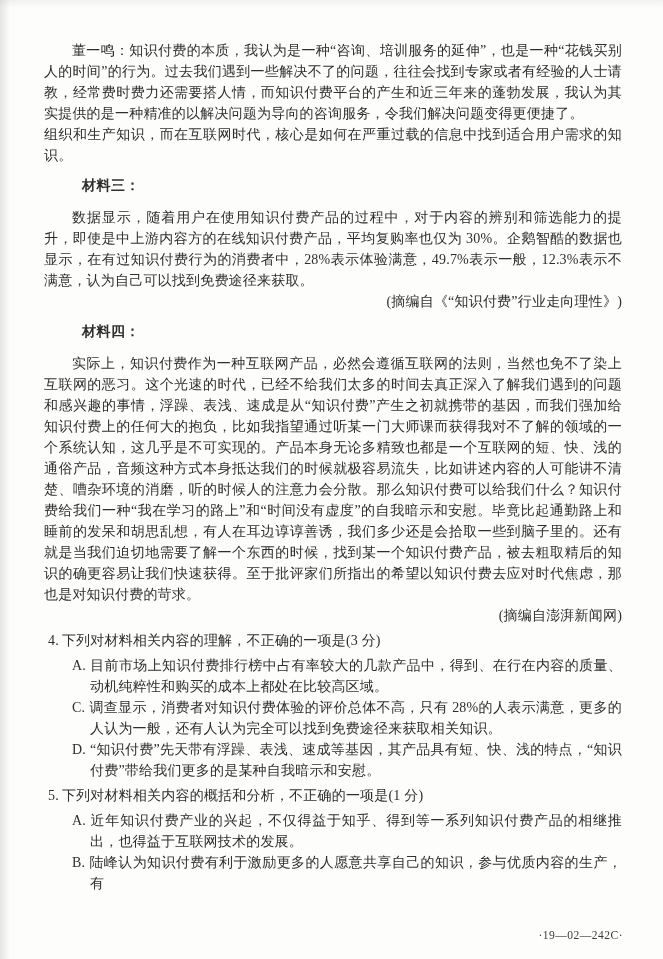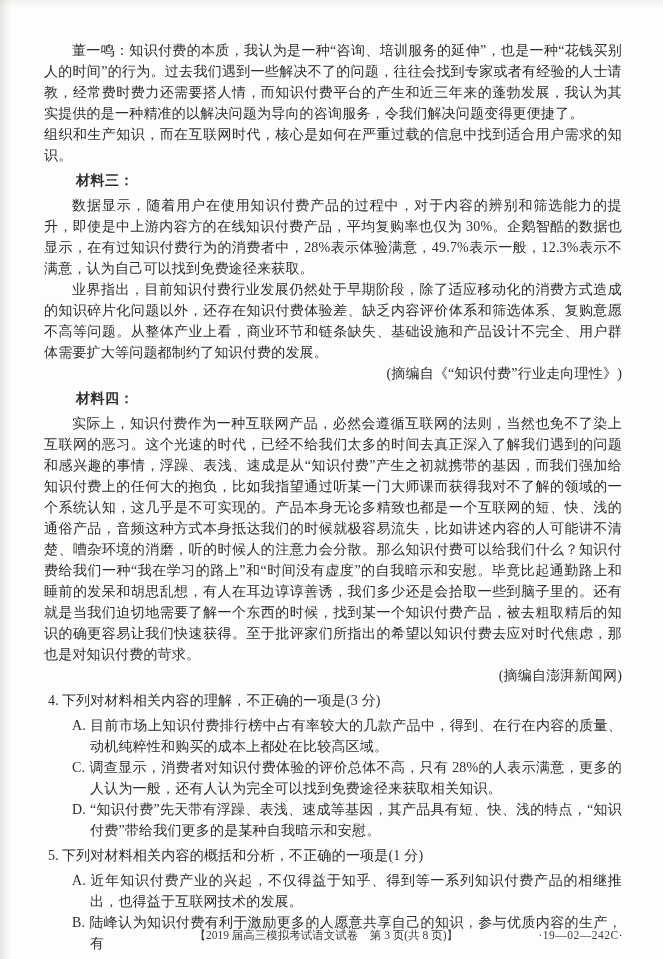--- a/index.html
+++ b/index.html
@@ -47,22 +47,22 @@
   .para.noindent {
     text-indent: 0;
   }
   .attribution {
     text-align: right;
     margin: 0;
   }
   .heading {
     font-weight: bold;
     text-indent: 2em;
-    margin: 4px;
-    font-family: Liberation Serif, serif;
+    margin: 10px;
+    font-family: Liberation Mono, monospace;
     letter-spacing: 0.5px;
   }
   .q-stem {
     margin: 4px;
     text-align: justify;
   }
   .q-num {
     margin-right: 3px;
   }
   .option {
@@ -103,21 +103,20 @@
 <div class="scan-edge-left"></div>
 <div class="scan-edge-top"></div>
 
 <div class="content">
 
   <p class="para">董一鸣：知识付费的本质，我认为是一种“咨询、培训服务的延伸”，也是一种“花钱买别人的时间”的行为。过去我们遇到一些解决不了的问题，往往会找到专家或者有经验的人士请教，经常费时费力还需要搭人情，而知识付费平台的产生和近三年来的蓬勃发展，我认为其实提供的是一种精准的以解决问题为导向的咨询服务，令我们解决问题变得更便捷了。</p>
   <p class="para noindent">组织和生产知识，而在互联网时代，核心是如何在严重过载的信息中找到适合用户需求的知识。</p>
 
   <p class="heading">材料三：</p>
   <p class="para">数据显示，随着用户在使用知识付费产品的过程中，对于内容的辨别和筛选能力的提升，即使是中上游内容方的在线知识付费产品，平均复购率也仅为 30%。企鹅智酷的数据也显示，在有过知识付费行为的消费者中，28%表示体验满意，49.7%表示一般，12.3%表示不满意，认为自己可以找到免费途径来获取。</p>
-  <p class="para">业界指出，目前知识付费行业发展仍然处于早期阶段，除了适应移动化的消费方式造成的知识碎片化问题以外，还存在知识付费体验差、缺乏内容评价体系和筛选体系、复购意愿不高等问题。从整体产业上看，商业环节和链条缺失、基础设施和产品设计不完全、用户群体需要扩大等问题都制约了知识付费的发展。</p>
   <p class="attribution">(摘编自《“知识付费”行业走向理性》)</p>
 
   <p class="heading">材料四：</p>
   <p class="para">实际上，知识付费作为一种互联网产品，必然会遵循互联网的法则，当然也免不了染上互联网的恶习。这个光速的时代，已经不给我们太多的时间去真正深入了解我们遇到的问题和感兴趣的事情，浮躁、表浅、速成是从“知识付费”产生之初就携带的基因，而我们强加给知识付费上的任何大的抱负，比如我指望通过听某一门大师课而获得我对不了解的领域的一个系统认知，这几乎是不可实现的。产品本身无论多精致也都是一个互联网的短、快、浅的通俗产品，音频这种方式本身抵达我们的时候就极容易流失，比如讲述内容的人可能讲不清楚、嘈杂环境的消磨，听的时候人的注意力会分散。那么知识付费可以给我们什么？知识付费给我们一种“我在学习的路上”和“时间没有虚度”的自我暗示和安慰。毕竟比起通勤路上和睡前的发呆和胡思乱想，有人在耳边谆谆善诱，我们多少还是会拾取一些到脑子里的。还有就是当我们迫切地需要了解一个东西的时候，找到某一个知识付费产品，被去粗取精后的知识的确更容易让我们快速获得。至于批评家们所指出的希望以知识付费去应对时代焦虑，那也是对知识付费的苛求。</p>
   <p class="attribution">(摘编自澎湃新闻网)</p>
 
   <div>
     <p class="q-stem"><span class="q-num">4.</span><span>下列对材料相关内容的理解，不正确的一项是(3 分)</span></p>
     <p class="option"><span class="opt-label">A.</span><span>目前市场上知识付费排行榜中占有率较大的几款产品中，得到、在行在内容的质量、动机纯粹性和购买的成本上都处在比较高区域。</span></p>
     <p class="option"><span class="opt-label">C.</span><span>调查显示，消费者对知识付费体验的评价总体不高，只有 28%的人表示满意，更多的人认为一般，还有人认为完全可以找到免费途径来获取相关知识。</span></p>
@@ -126,15 +125,14 @@
 
   <div>
     <p class="q-stem"><span class="q-num">5.</span><span>下列对材料相关内容的概括和分析，不正确的一项是(1 分)</span></p>
     <p class="option"><span class="opt-label">A.</span><span>近年知识付费产业的兴起，不仅得益于知乎、得到等一系列知识付费产品的相继推出，也得益于互联网技术的发展。</span></p>
     <p class="option"><span class="opt-label">B.</span><span>陆峰认为知识付费有利于激励更多的人愿意共享自己的知识，参与优质内容的生产，有</span></p>
   </div>
 
 </div>
 
 <div class="footer">
-  <span class="footer-center">【2019 届高三模拟考试语文试卷　第 3 页(共 8 页)】</span>
   <span class="footer-right">·19—02—242C·</span>
 </div>
 
 </body></html>

